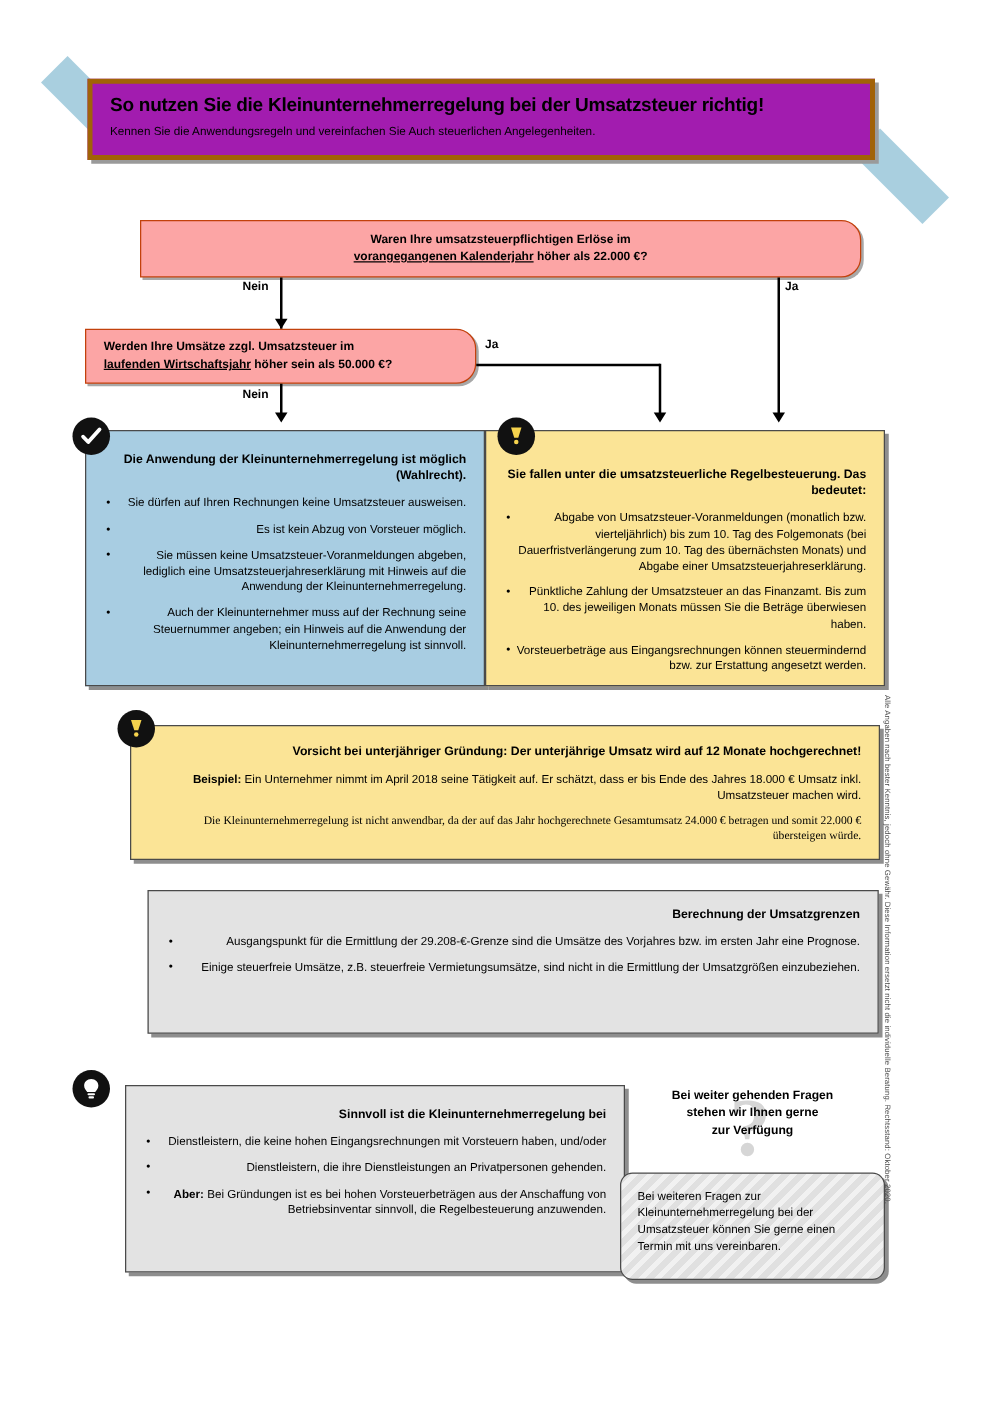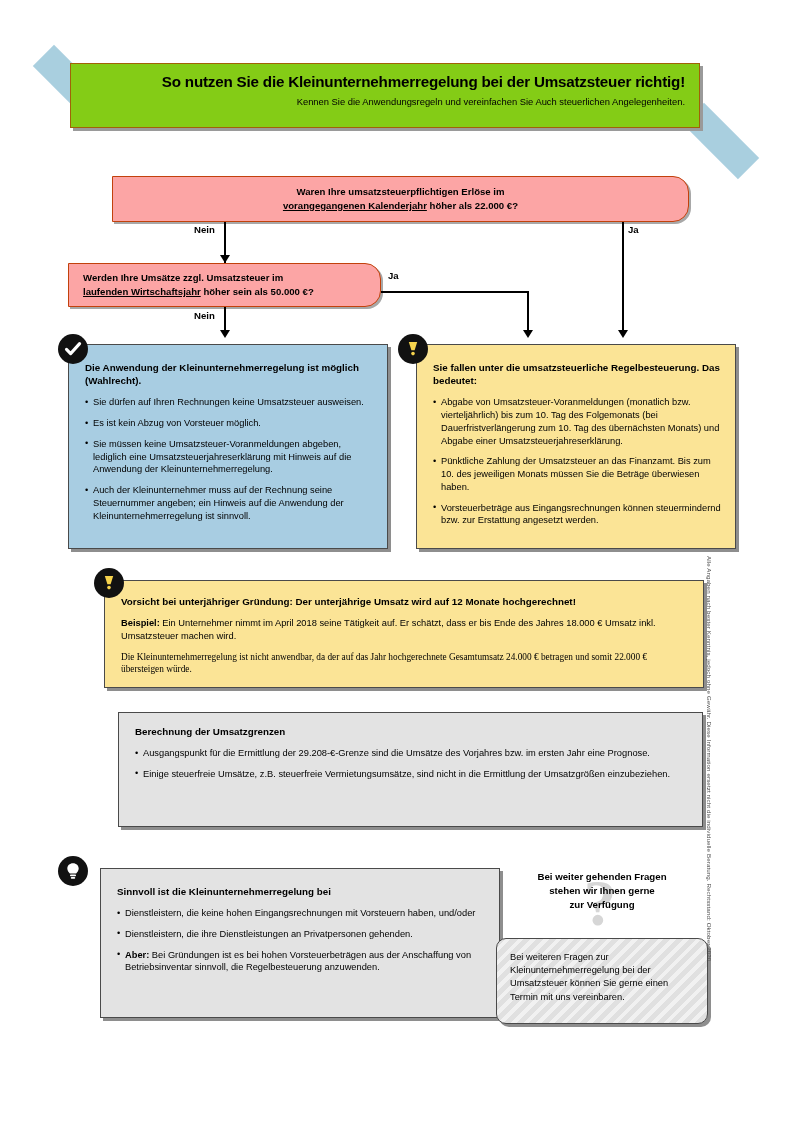--- a/index.html
+++ b/index.html
@@ -19,25 +19,24 @@
     position:absolute;
     background:#a9cfdf;
     transform: rotate(-45deg);
   }
   .tape-tl { left:56px; top:44px; width:30px; height:78px; }
   .tape-br { left:706px; top:102px; width:30px; height:78px; }
 
   
   .header {
     position:absolute; left:70px; top:63px; width:630px; height:65px;
-    background:#84cc16;
-    border:1px solid #a16207;
+    background:#a21caf;
+    border:4px solid #a16207;
     box-shadow: 3px 3px 0 #9a9a9a;
     padding:9px 14px 0 14px;
-    text-align:right;
   }
   .header h1 {
     margin:0; font-size:15.2px; font-weight:bold; letter-spacing:-0.2px;
     line-height:1.15;
   }
   .header p { margin:6px 0 0 0; font-size:9.4px; line-height:1.2; }
 
   
   .decision {
     position:absolute;
@@ -67,20 +66,21 @@
   .lbl {
     position:absolute; font-size:9.6px; font-weight:bold; white-space:nowrap;
   }
 
   
   .panel {
     position:absolute;
     border:1px solid #4a4a4a;
     box-shadow:3px 3px 0 #8e8e8e;
     padding:12px 14px 12px 16px;
+    text-align:right;
   }
   .panel.blue   { background:#a8cde2; }
   .panel.yellow { background:#fbe496; }
   .panel.gray   { background:#e3e3e3; }
   .panel h3 {
     margin:0 0 9px 0; font-size:9.8px; font-weight:bold; line-height:1.35;
   }
   .panel ul { margin:0; padding:0; list-style:none; }
   .panel li {
     font-size:9.3px; line-height:1.37; margin-bottom:8px;
@@ -97,21 +97,21 @@
   
   .badge {
     position:absolute; width:30px; height:30px; border-radius:50%;
     background:#111; z-index:5;
     display:flex; align-items:center; justify-content:center;
   }
   .badge svg { display:block; }
 
   
   .p-blue   { left:68px;  top:344px; width:320px; height:205px; padding-top:16px;}
-  .p-yellow { left:416px; top:344px; width:320px; height:205px; padding-top:16px;}
+  .p-yellow { left:388px; top:344px; width:320px; height:205px; padding-top:28px;}
   .p-warn   { left:104px; top:580px; width:600px; height:108px; padding-top:14px;}
   .p-calc   { left:118px; top:712px; width:585px; height:115px; }
   .p-tip    { left:68px;  top:868px; width:400px; height:150px; padding-top:16px;margin-left:32px;}
 
   .b-check { left:58px;  top:334px; }
   .b-warn1 { left:398px; top:334px; }
   .b-warn2 { left:94px;  top:568px; }
   .b-bulb  { left:58px;  top:856px; }
 
   

